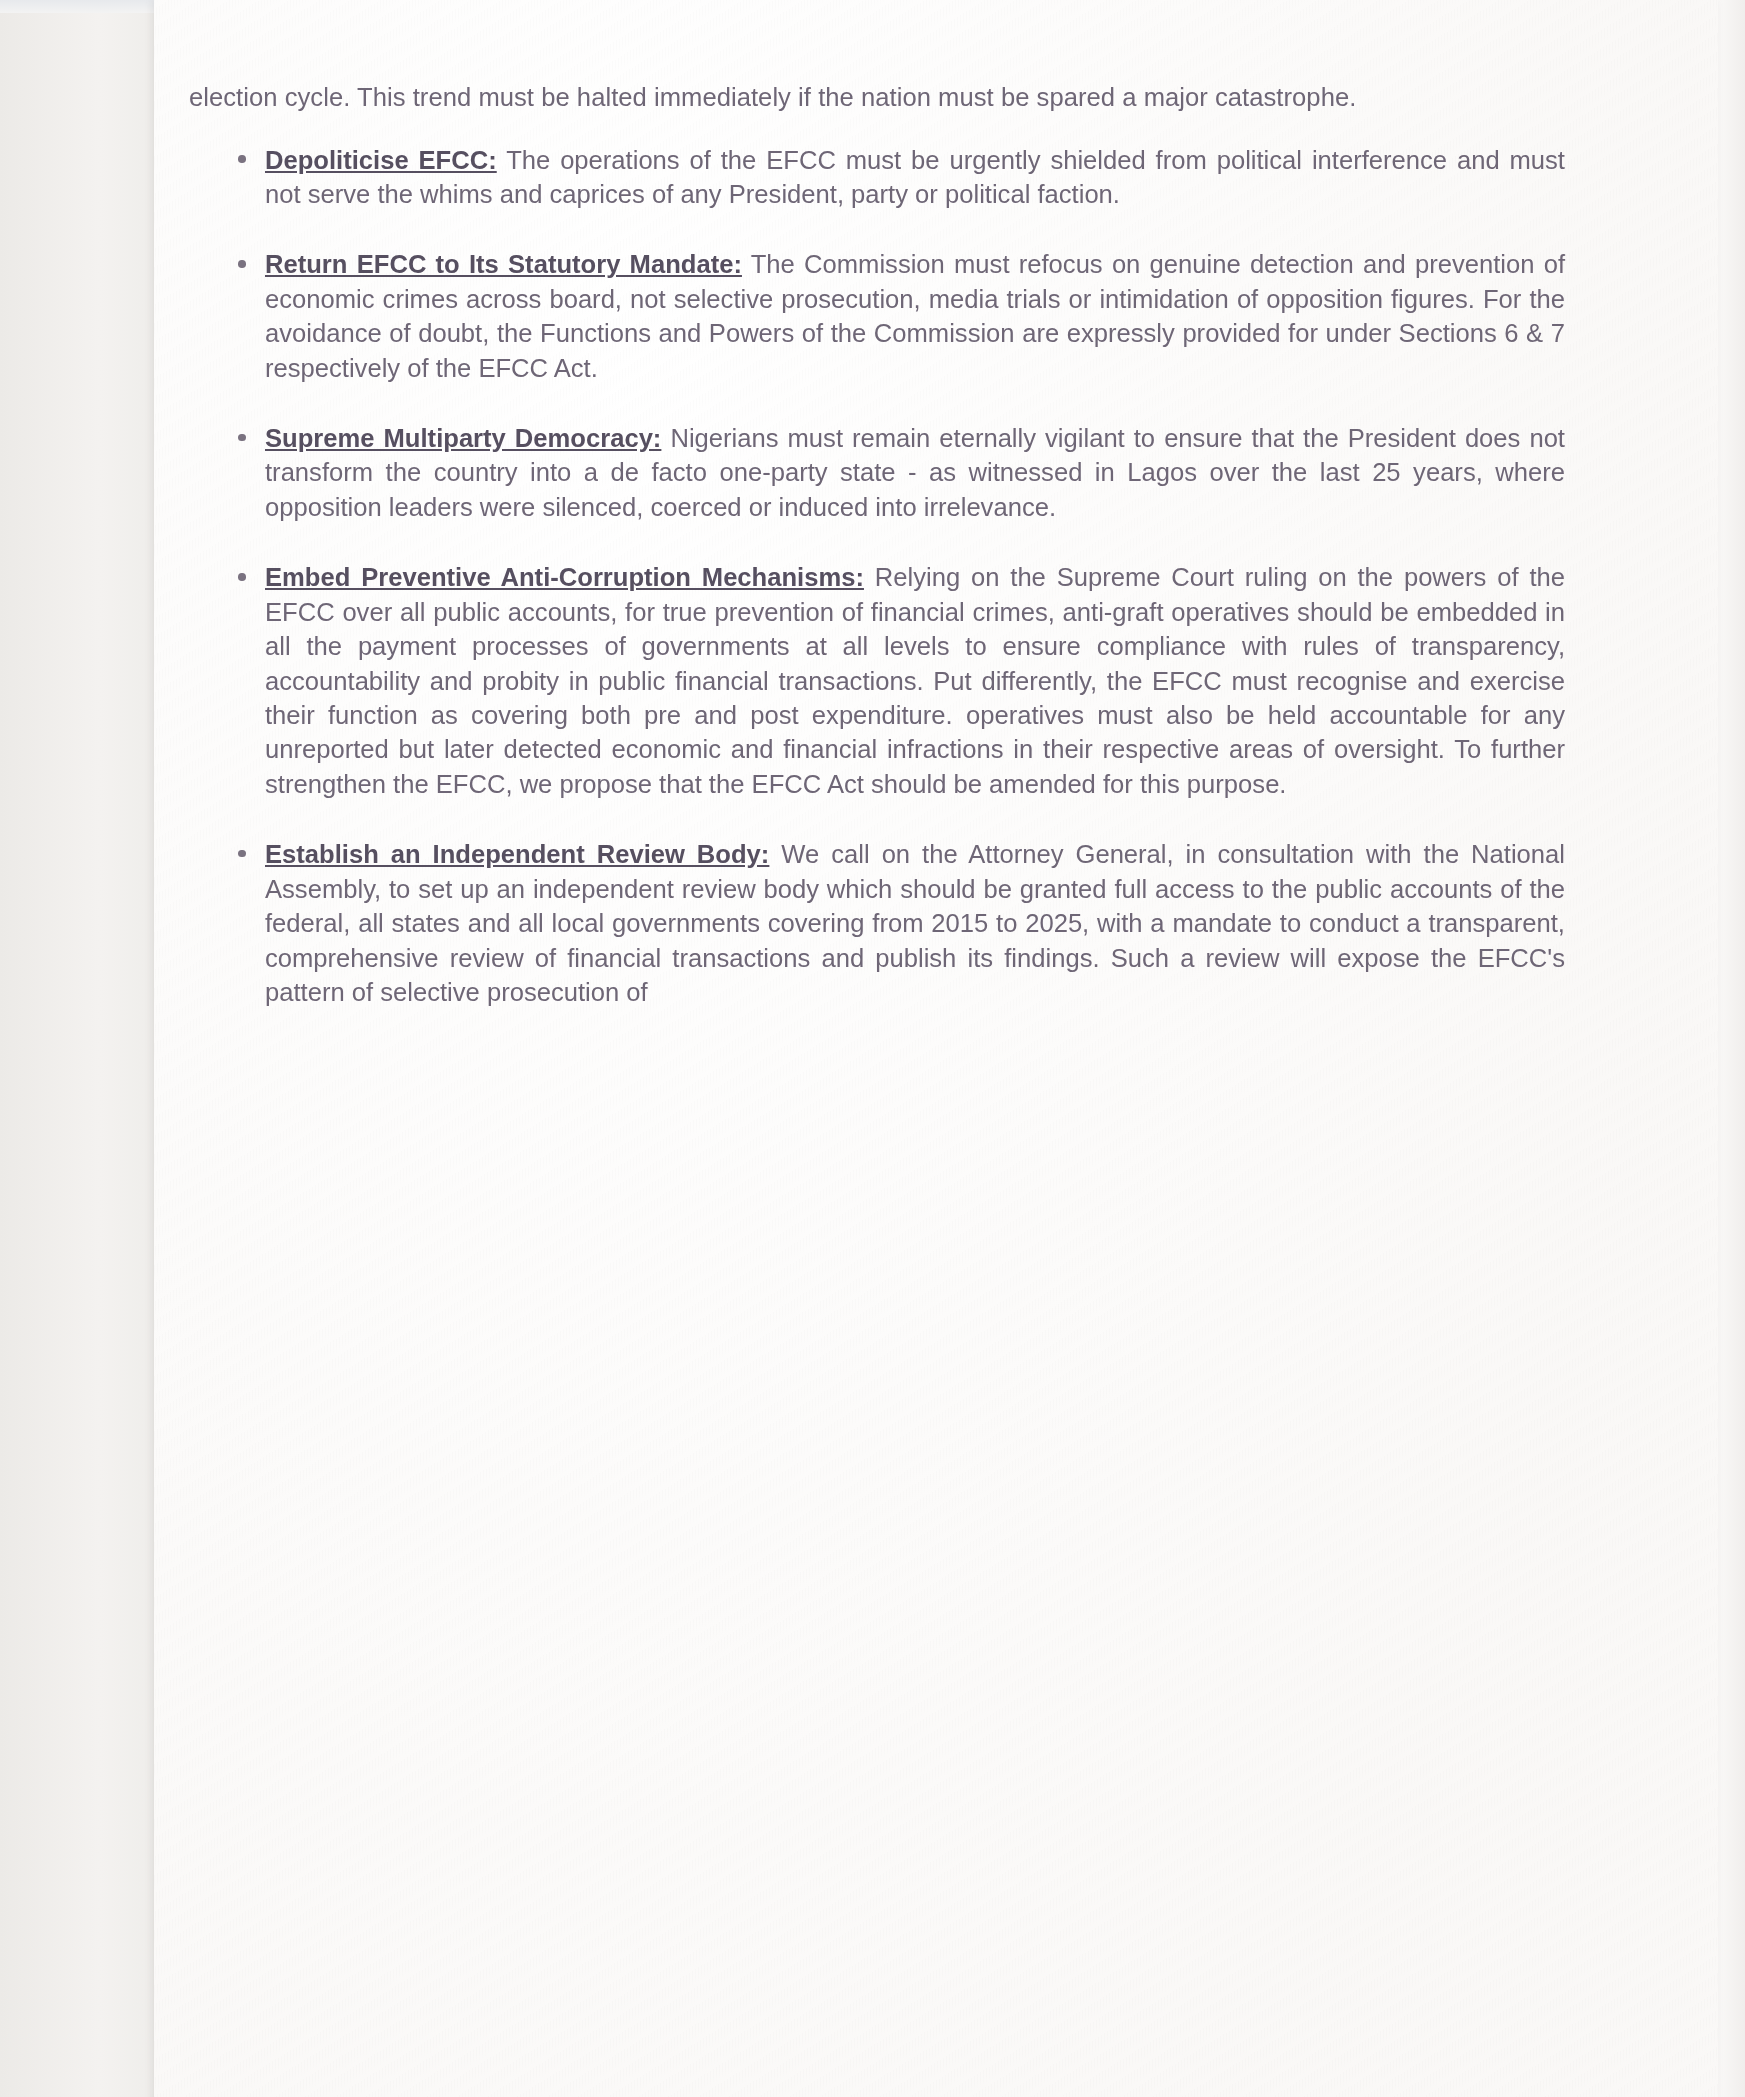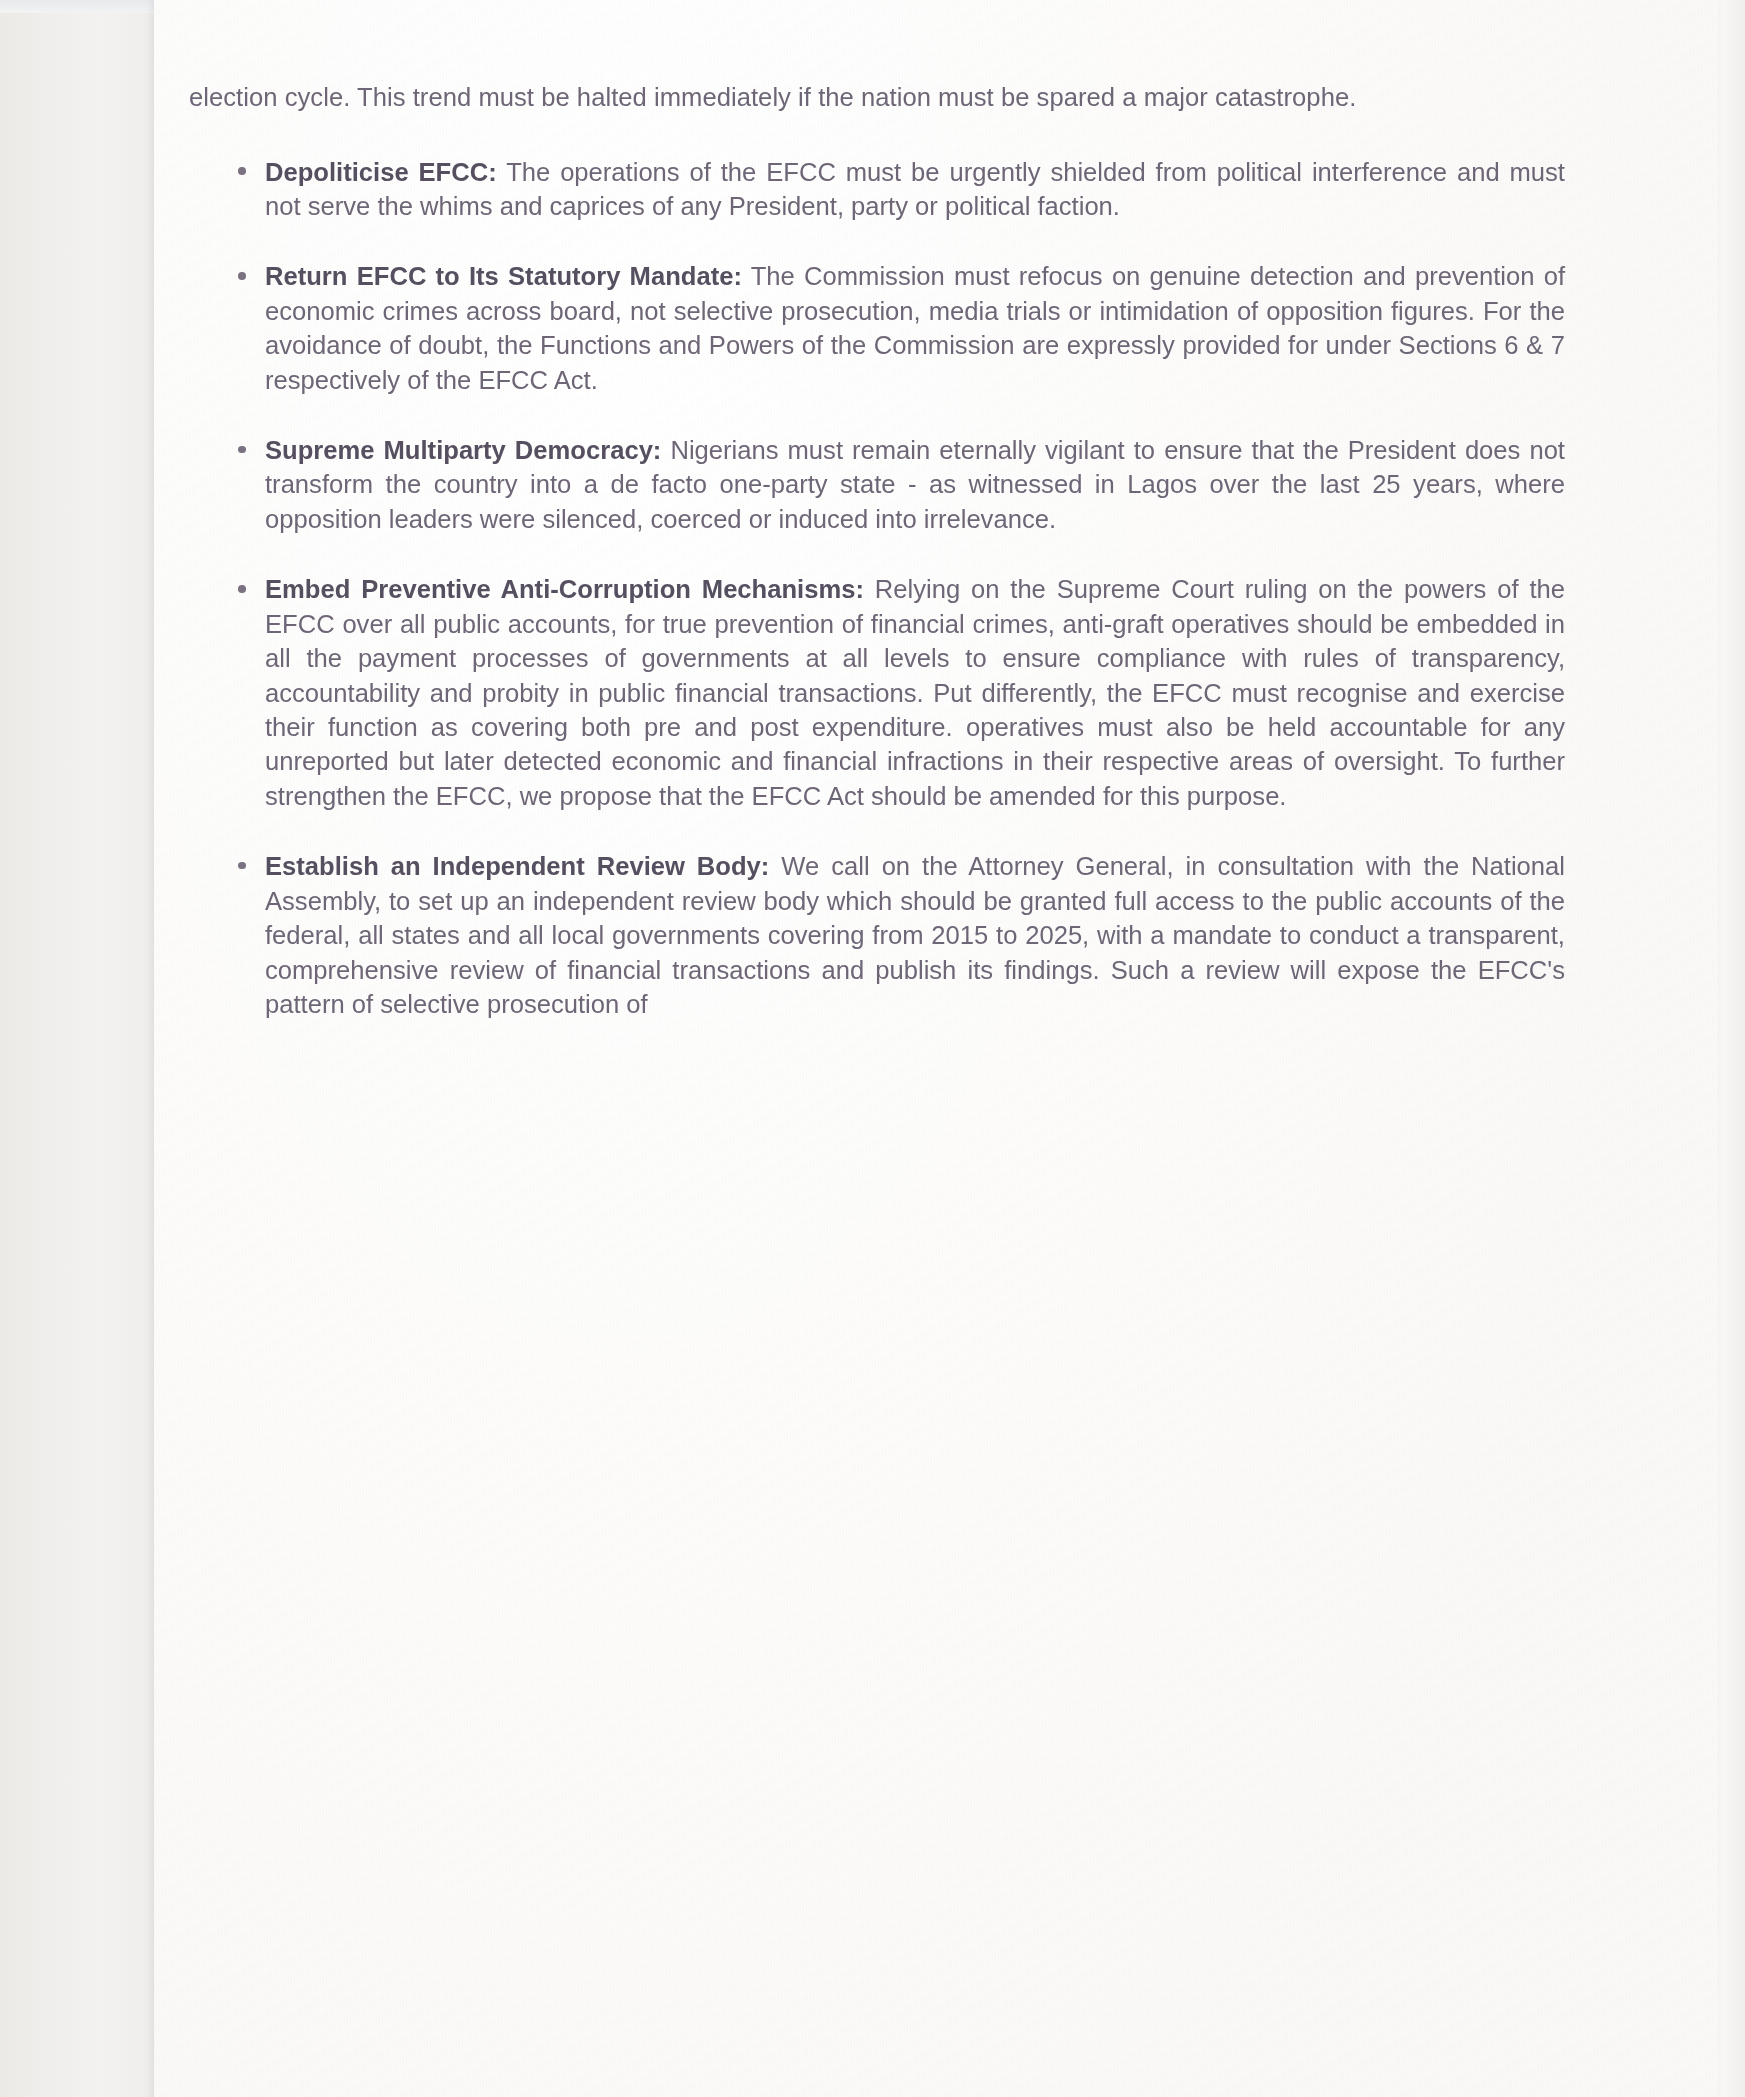--- a/index.html
+++ b/index.html
@@ -69,21 +69,21 @@
     top: 81px;
     width: 1376px;
     color: #6c6575;
   }
 
   .para {
     font-size: 25.6px;
     line-height: 1.31;
     text-align: justify;
     color: #6e6676;
-    margin: 0 0 40px 0;
+    margin: 0 0 28px 0;
     letter-spacing: 0.04px;
     font-weight: 400;
   }
 
   .section-heading {
     font-size: 24px;
     font-weight: 700;
     color: #5f5a68;
     letter-spacing: 0.3px;
     margin: 27px 0 26px 0;
@@ -110,20 +110,21 @@
   }
   .demand-text {
     font-size: 25.6px;
     line-height: 1.345;
     text-align: justify;
     color: #6e6676;
   }
   .demand-title {
     font-weight: 700;
     color: #564f60;
+    text-decoration: underline;
   }
 
   
   .hand-layer {
     position: absolute;
     left: 0; top: 0;
     width: 1745px;
     height: 2501px;
     pointer-events: none;
   }

